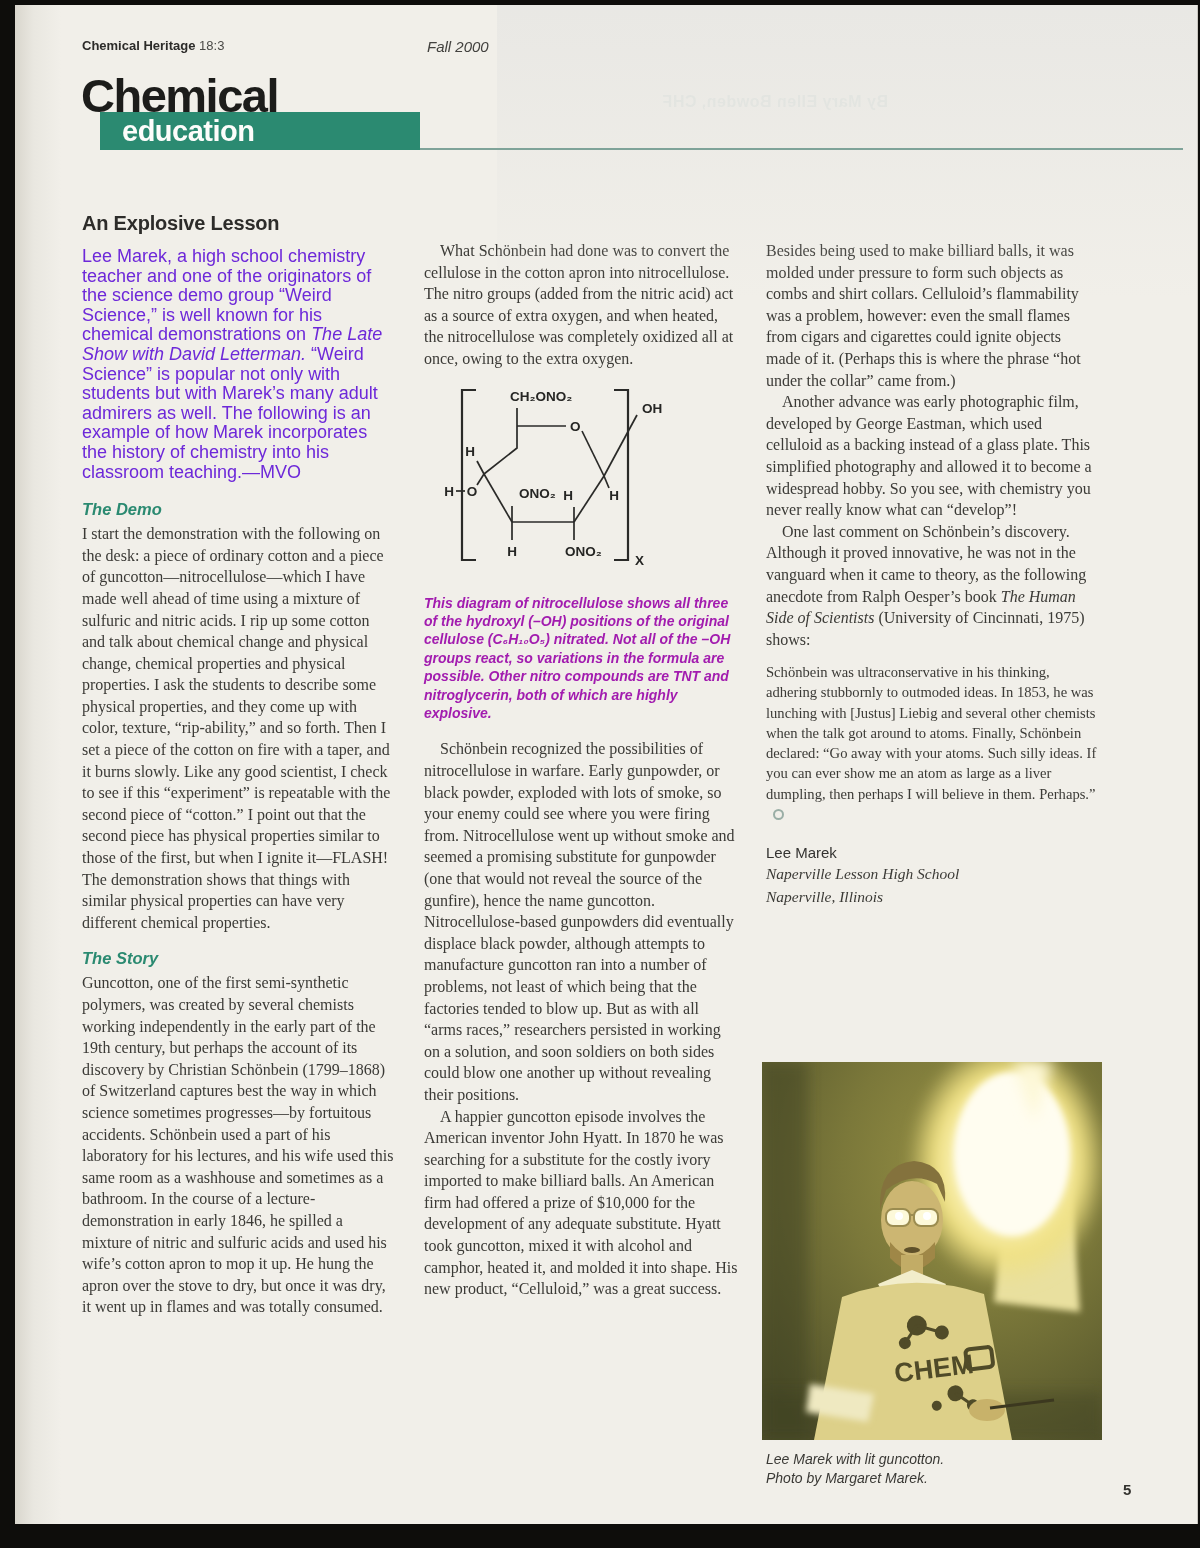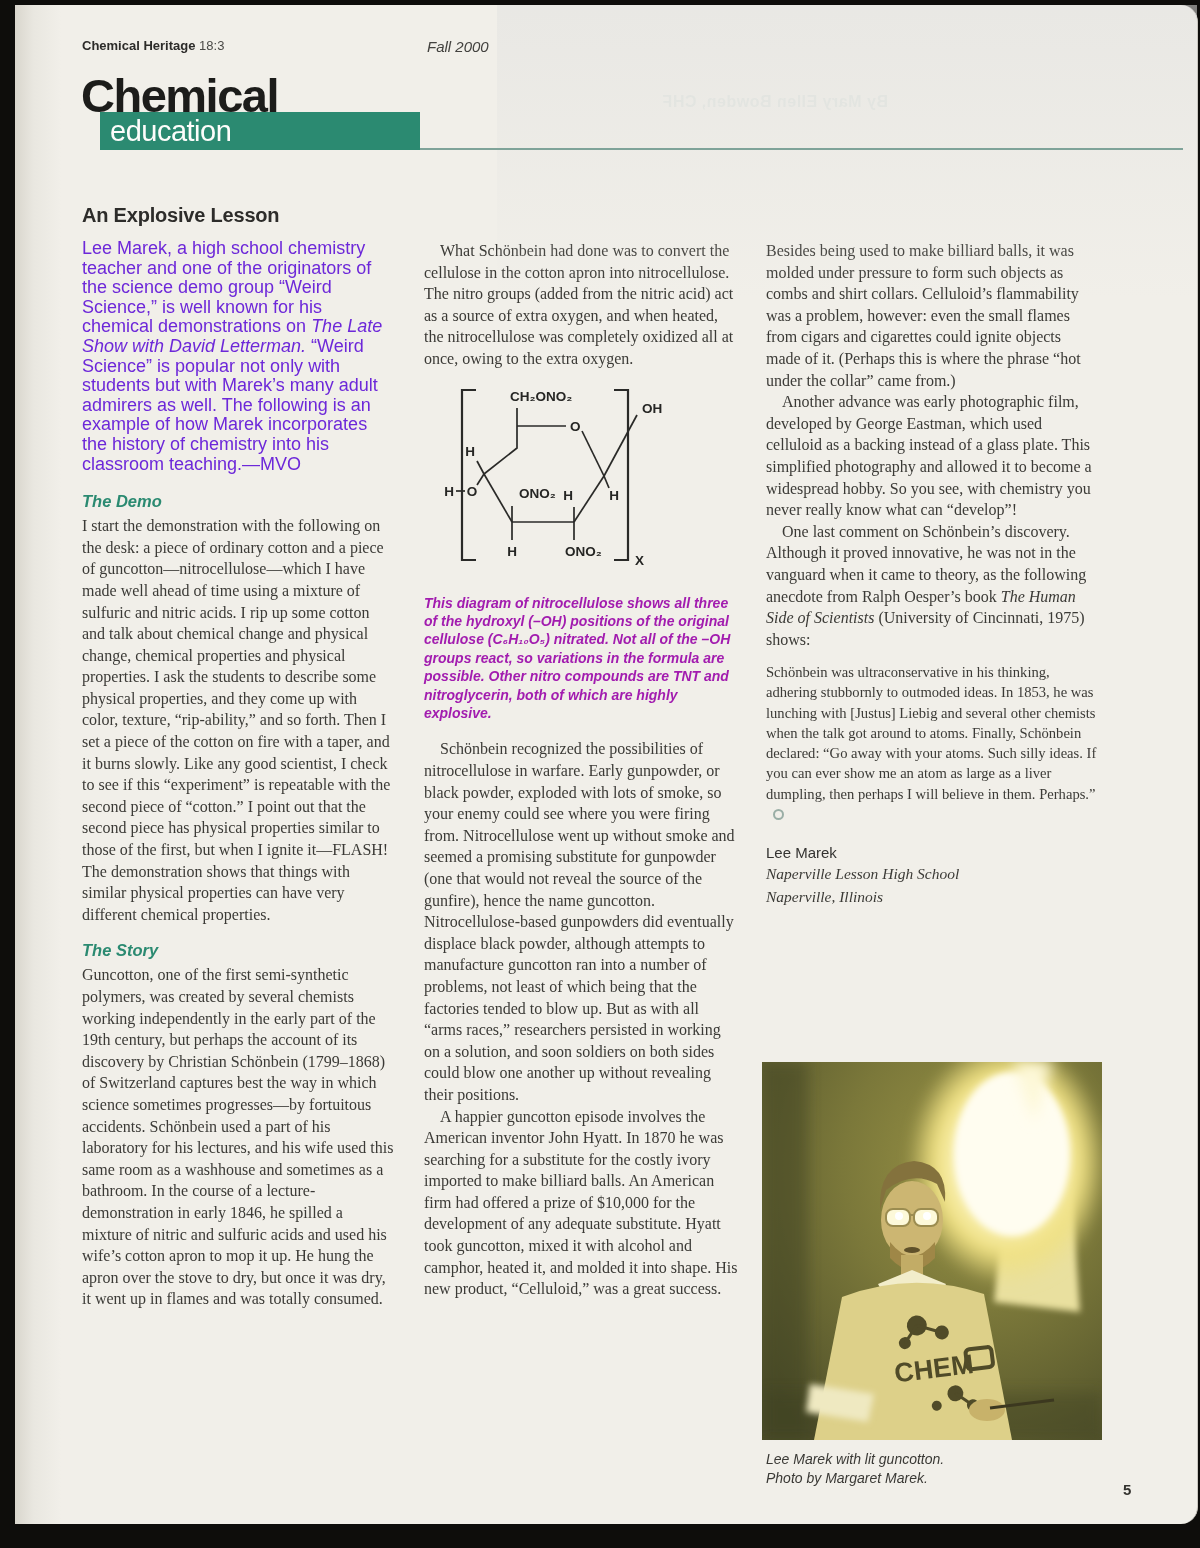--- a/index.html
+++ b/index.html
@@ -1,37 +1,37 @@
 <!DOCTYPE html>
 <html><head>
 <meta charset="utf-8">
 <style>
   html,body{margin:0;padding:0;}
   body{width:1200px;height:1548px;position:relative;background:#0e0d0b;font-family:"Liberation Sans",sans-serif;overflow:hidden;}
-  .paper{position:absolute;left:15px;top:5px;width:1182px;height:1519px;background:#f1efe9;border-right:1px solid #c9c6bf;border-radius:17px;}
+  .paper{position:absolute;left:15px;top:5px;width:1182px;height:1519px;background:#f1efe9;border-right:1px solid #c9c6bf;}
   .paper::before{content:"";position:absolute;left:0;top:0;bottom:0;width:46px;
     background:linear-gradient(to right,#d9d6cd 0%,#e9e7e0 40%,rgba(241,239,233,0) 100%);}
   .paper::after{content:"";position:absolute;right:0;top:0;width:700px;height:420px;
     background:linear-gradient(to bottom,rgba(226,226,224,0.55) 0%,rgba(241,239,233,0) 70%);pointer-events:none;}
 
   
   .masthead{position:absolute;left:67px;top:33px;font-size:13px;color:#2c2b29;}
   .masthead .issue{font-weight:normal;color:#4a4946;}
   .folio-date{position:absolute;left:412px;top:33px;font-family:Liberation Sans, sans-serif;font-style:italic;font-size:15px;color:#43423f;}
   .ghost{position:absolute;left:600px;top:88px;width:320px;text-align:center;font-weight:bold;font-size:16px;
     color:#e2e6e1;transform:scaleX(-1);letter-spacing:.5px;opacity:.9;}
   .big-title{position:absolute;left:66px;top:63px;font-size:47px;font-weight:bold;letter-spacing:-1.5px;color:#1c1c1a;z-index:3;}
   .edu-banner{position:absolute;left:85px;top:107px;width:320px;height:38px;background:#2b8a71;z-index:2;
     display:flex;align-items:center;}
-  .edu-banner span{color:#fdfdfb;font-weight:normal;font-size:29px;letter-spacing:-0.5px;padding-left:10px;}
+  .edu-banner span{color:#fdfdfb;font-weight:bold;font-size:29px;letter-spacing:-0.5px;padding-left:22px;}
   .head-rule{position:absolute;left:405px;top:143px;width:763px;height:2px;background:#7fa399;z-index:1;}
 
   
   .col{position:absolute;color:#3b3a36;}
-  .col1{left:67px;top:199px;width:312px;}
+  .col1{left:67px;top:207px;width:312px;}
   .col2{left:409px;top:235px;width:315px;}
   .col3{left:751px;top:235px;width:332px;}
 
   h2.article-title{margin:0 0 12px 0;font-size:20px;font-weight:bold;color:#2d2c2a;letter-spacing:-0.2px;}
   .intro{font-size:18px;line-height:19.6px;color:#6d28d9;margin:0 0 18px 0;}
   .kicker{color:#2b8a71;font-weight:bold;font-style:italic;font-size:16.5px;margin:0 0 4px 0;}
   .serif{font-family:"Liberation Serif",serif;font-size:16px;line-height:21.6px;margin:0;}
   .serif + .kicker{margin-top:16px;}
   .indent{text-indent:16px;}
   .run-i{font-style:italic;}

